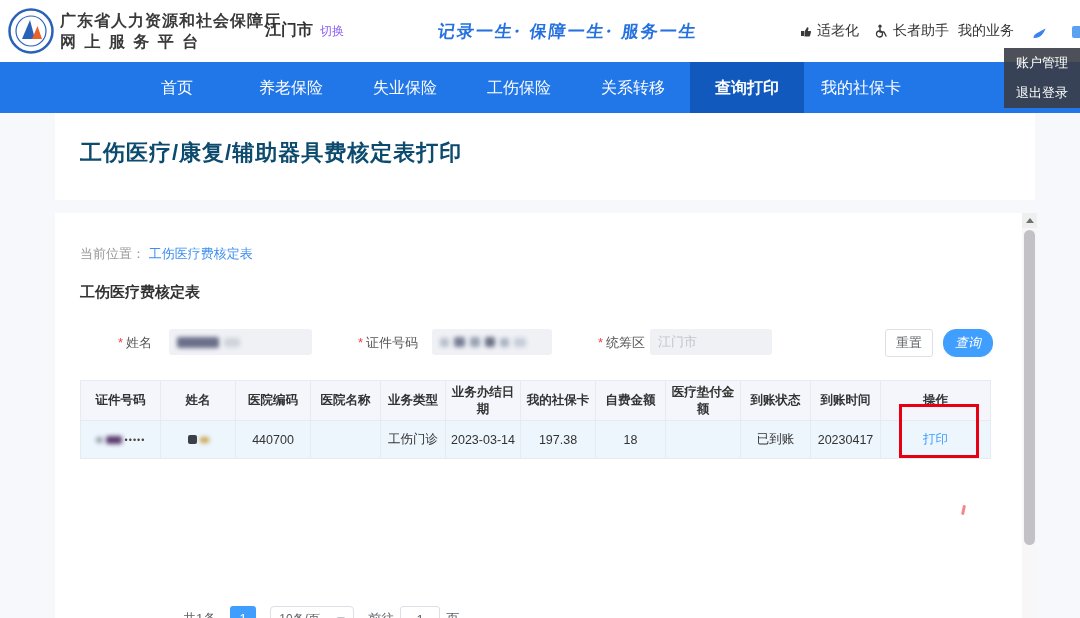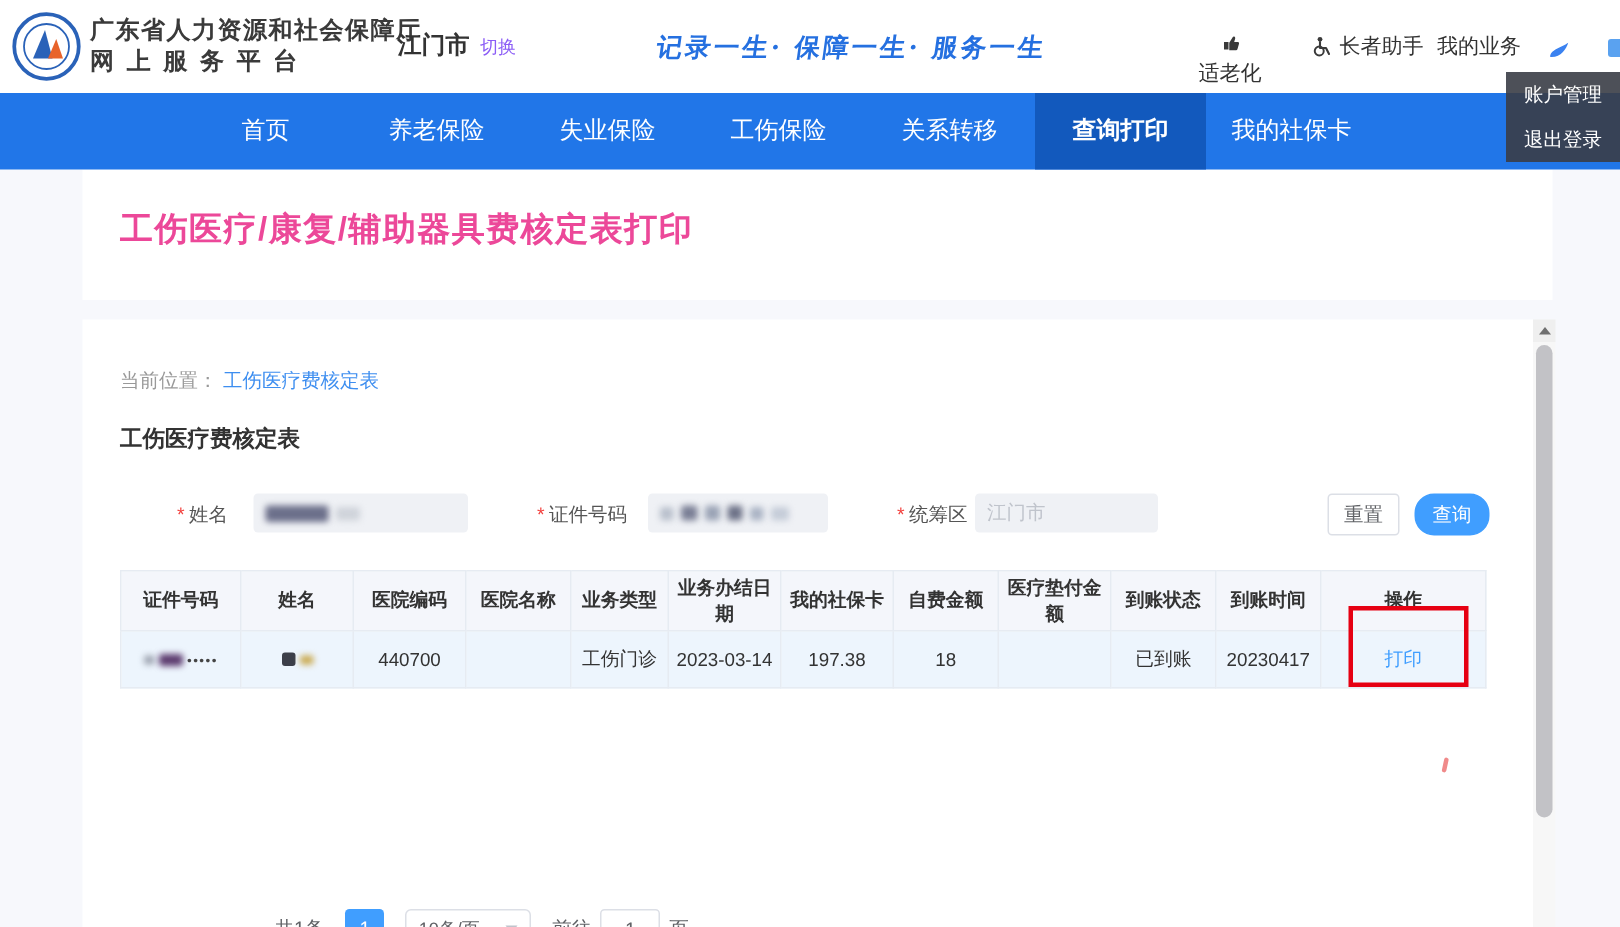--- a/index.html
+++ b/index.html
@@ -11,60 +11,60 @@
   #top-header { left:0; top:0; width:1080px; height:62px; background:#ffffff; z-index:3; }
   #logo { left:8px; top:8px; width:46px; height:46px; }
   #org-block { left:60px; top:10px; }
   .org-line1 { font-size:16px; font-weight:bold; color:#3a3a3a; letter-spacing:1px; line-height:21px; }
   .org-line2 { font-size:16px; font-weight:bold; color:#3a3a3a; letter-spacing:2px; line-height:22px; }
   #city-block { left:265px; top:20px; display:flex; align-items:baseline; gap:7px; }
   #city-name { font-size:16px; font-weight:bold; color:#333; }
   #city-switch { font-size:12px; color:#8b5cf6; cursor:pointer; }
   #slogan { left:438px; top:20px; font-size:17px; font-weight:bold; color:#2570e0; transform:skewX(-8deg); letter-spacing:2px; font-family:"DejaVu Serif","Liberation Serif",serif; }
   .hdr-link { top:22px; display:flex; align-items:center; gap:5px; font-size:14px; color:#333; cursor:pointer; }
-  #link-elder-mode { left:799px;flex-direction:column; }
+  #link-elder-mode { left:799px; }
   #link-elder-helper { left:874px; }
   #link-my-business { left:958px; }
   #brush-icon { left:1032px; top:27px; }
   #edge-icon { left:1072px; top:26px; width:10px; height:12px; background:#5aa2f0; border-radius:2px; }
 
   
   #user-menu { left:1004px; top:48px; width:76px; height:60px; background:rgba(58,61,70,0.9); z-index:20; }
   .user-menu-item { height:30px; line-height:30px; color:#fff; font-size:13px; text-align:center; cursor:pointer; }
 
   
   #nav { left:0; top:62px; width:1080px; height:51px; background:#2176e8; z-index:2; display:flex; padding-left:120px; }
   .nav-item { width:114px; height:51px; line-height:51px; text-align:center; color:#fff; font-size:16px; cursor:pointer; }
   .nav-item.active { background:#1259bd; font-weight:bold; }
 
   
   #page-bg { left:0; top:113px; width:1080px; height:505px; background:#f7f8fc; z-index:0; }
   #title-band { left:55px; top:113px; width:980px; height:87px; background:#ffffff; z-index:1; }
-  #page-title { left:25px; top:25px; font-size:22px; font-weight:bold; color:#ec4899; letter-spacing:1px; }
+  #page-title { left:25px; top:25px; font-size:22px; font-weight:bold; color:#0c4a6e; letter-spacing:1px; }
 
   
   #panel { left:55px; top:213px; width:967px; height:405px; background:#ffffff; overflow:hidden; z-index:1; }
   #breadcrumb { left:25px; top:32px; font-size:13px;text-align:center; }
   #breadcrumb .bc-label { color:#999; }
   #breadcrumb .bc-link { color:#3d8ef0; cursor:pointer; }
   #section-title { left:25px; top:70px; font-size:15px; font-weight:bold; color:#333; }
 
   
   .form-label { top:117px; height:26px; line-height:26px; font-size:13px; color:#555; }
   .star { color:#f2413e; margin-right:3px; }
   .input-box { top:116px; height:26px; background:#eff1f5; border-radius:3px; display:flex; align-items:center; padding:0 8px; gap:5px; }
   #lbl-name { left:63px; }
   #input-name { left:114px; width:143px; }
   #lbl-id { left:303px; }
   #input-id { left:377px; width:120px; }
   #lbl-region { left:543px; }
   #input-region { left:595px; width:122px; font-size:13px; color:#c0c4cc; }
   .redact { filter:blur(2px); border-radius:2px; display:inline-block; }
   #btn-reset { left:830px; top:116px; width:48px; height:28px; background:#fff; border:1px solid #dcdfe6; border-radius:3px; font-size:13px; color:#606266; text-align:center; line-height:26px; cursor:pointer; }
-  #btn-query { left:888px; top:116px; width:50px; height:28px; background:#409eff; border:1px solid #409eff; border-radius:13px; font-size:13px; color:#fff; text-align:center; line-height:26px; cursor:pointer; }
+  #btn-query { left:888px; top:116px; width:50px; height:28px; background:#409eff; border:1px solid #409eff; border-radius:13px; font-size:13px; color:#fff; text-align:center; line-height:26px; cursor:pointer;font-style:italic; }
 
   
   #result-table { left:25px; top:167px; width:910px; border-collapse:collapse; table-layout:fixed; }
   #result-table th { background:#f4f6fb; border:1px solid #e6ebf2; font-size:12.5px; font-weight:bold; color:#333; height:40px; padding:2px 3px; text-align:center; line-height:1.35; }
   #result-table td { background:#edf5fd; border:1px solid #e6ebf2; font-size:12.5px; color:#333; height:38px; padding:2px 3px; text-align:center; }
   .print-link { color:#409eff; cursor:pointer; }
   .cell-redacts { display:flex; align-items:center; justify-content:center; gap:3px; }
   .dots { font-size:9px; color:#444; letter-spacing:1px; }
 
   

